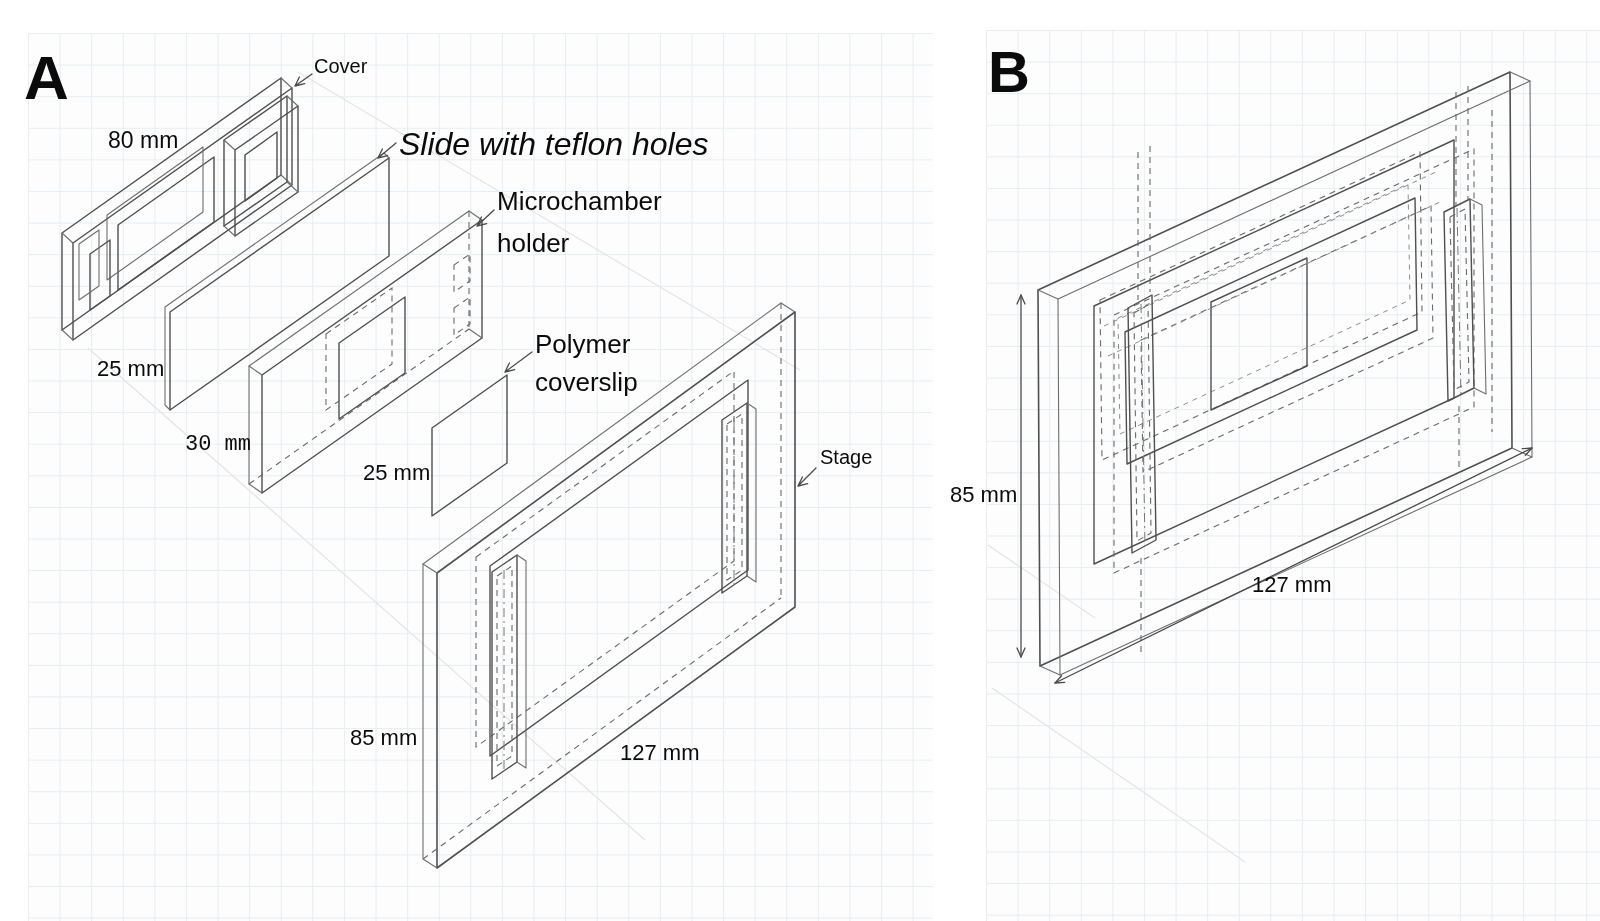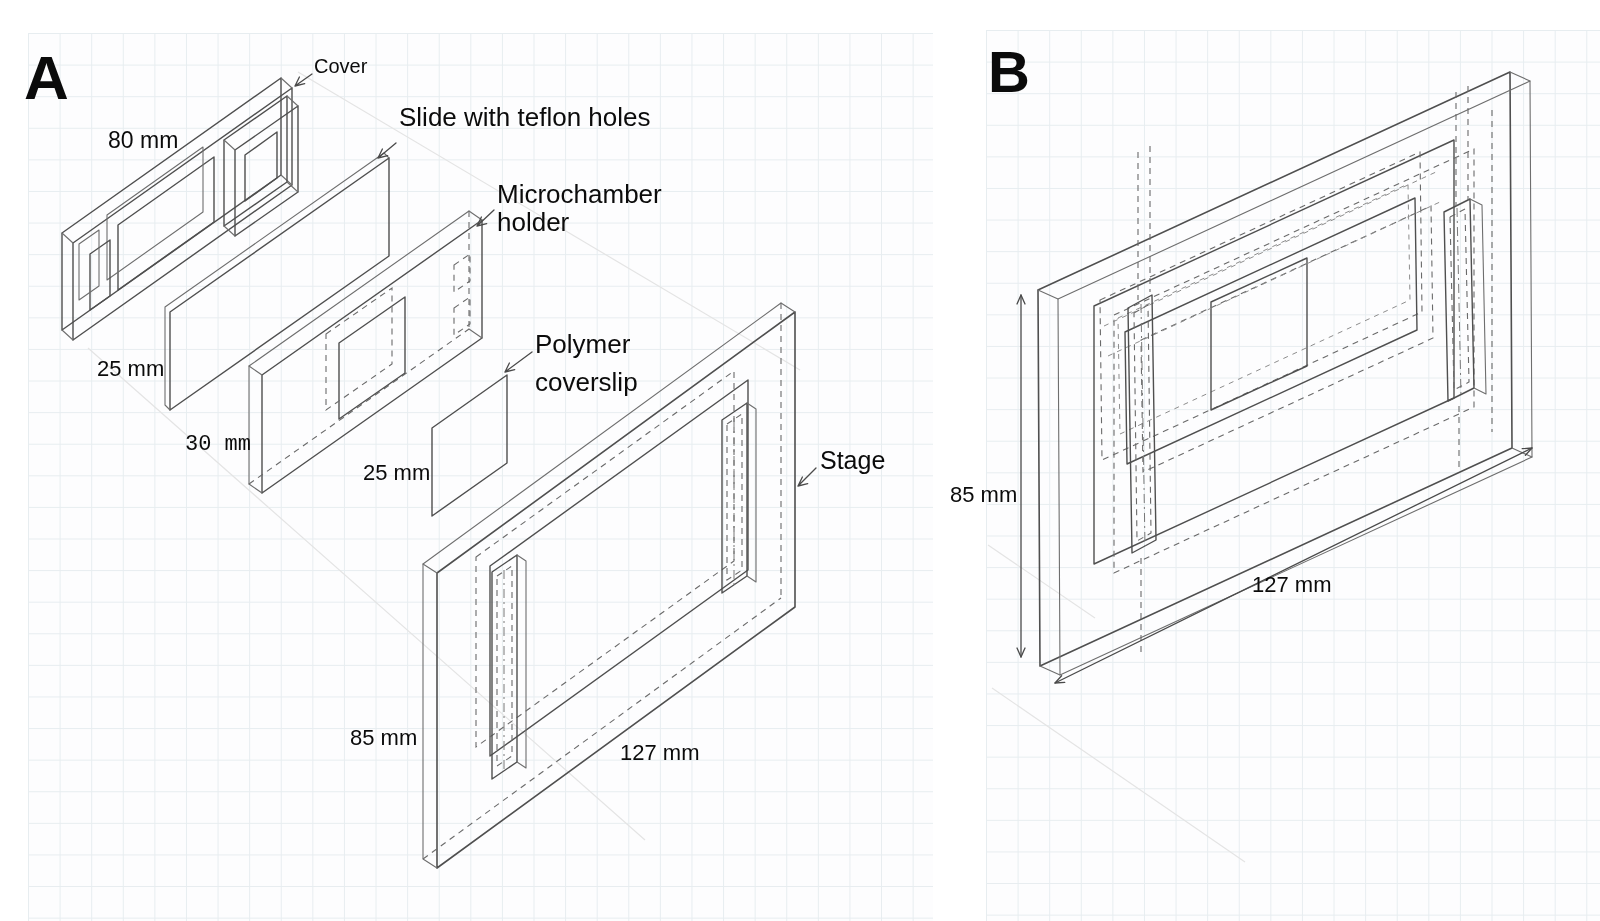--- a/index.html
+++ b/index.html
@@ -24,24 +24,24 @@
   .dash2{ fill:none; stroke:#8d8d8d; stroke-width:1;   stroke-dasharray:5 5; }
   .dashdot { fill:none; stroke:#787878; stroke-width:1; stroke-dasharray:9 4 2 4; }
   .faint{ fill:none; stroke:#e4e4e4; stroke-width:1.2; }
   .arr  { fill:none; stroke:#4a4a4a; stroke-width:1.3; stroke-linejoin:round; stroke-linecap:round; }
   .lbl  { position:absolute; color:#0b0b0b; white-space:nowrap; }
   .lbl.wrap { white-space:normal; }
   .panel-letter { font-weight:700; }
   #letter-a { left:24px; top:42px; font-size:62px; }
   #letter-b { left:988px; top:38px; font-size:58px; }
   #cb-cover     { left:314px; top:55px;  font-size:20px; }
-  #cb-slide     { left:399px; top:102px; font-size:26px; }
-  #cb-holder    { left:497px; top:180px; font-size:26px; width:195px; line-height:28px; }
+  #cb-slide     { left:399px; top:126px; font-size:32px;font-style:italic; }
+  #cb-holder    { left:497px; top:180px; font-size:26px; width:195px; line-height:42px; }
   #cb-coverslip { left:535px; top:325px; font-size:26px; width:125px; line-height:38px; }
-  #cb-stage     { left:820px; top:446px; font-size:25px; }
+  #cb-stage     { left:820px; top:446px; font-size:20px; }
   .dim { font-size:22px; }
   #dim-a-cover  { left:108px; top:127px; font-size:23px; }
   #dim-a-slide  { left:97px;  top:356px; }
   #dim-a-holder { left:185px; top:432px;font-family:Liberation Mono, monospace; }
   #dim-a-cslip  { left:363px; top:460px; }
   #dim-a-h      { left:350px; top:725px; }
   #dim-a-w      { left:620px; top:740px; }
   #dim-b-h      { left:950px; top:482px; }
   #dim-b-w      { left:1252px; top:572px; }
 </style>

